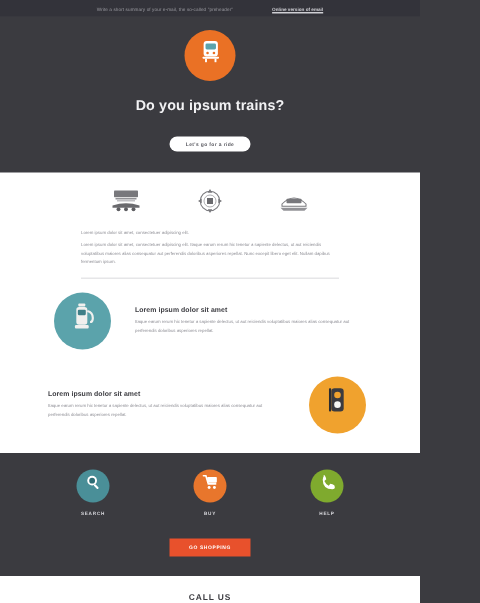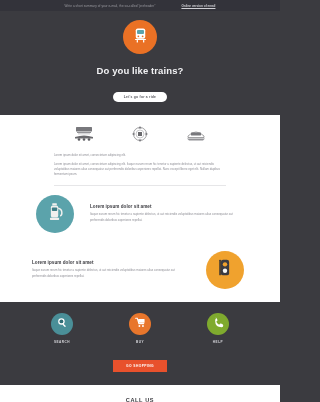--- a/index.html
+++ b/index.html
@@ -131,21 +131,21 @@
           <rect x="6" y="3" width="12" height="13" rx="2.5" fill="#fff"></rect>
           <rect x="7.6" y="5" width="8.8" height="5" rx="1.2" fill="#5ba3ab"></rect>
           <circle cx="9.3" cy="13" r="1.1" fill="#ea7125"></circle>
           <circle cx="14.7" cy="13" r="1.1" fill="#ea7125"></circle>
           <rect x="5" y="16.3" width="14" height="1.5" rx=".7" fill="#fff"></rect>
           <rect x="7.2" y="17.8" width="1.6" height="3" fill="#fff"></rect>
           <rect x="15.2" y="17.8" width="1.6" height="3" fill="#fff"></rect>
         </svg>
       </span>
     </div>
-    <div class="hero-title">Do you like trains?</div>
+    <div class="hero-title">Do you ipsum trains?</div>
     <button class="hero-btn">Let's go for a ride</button>
   </div>
 
   <div class="white">
 
     <div class="badges">
       <span class="badge">
         <svg width="30" height="20" viewBox="0 0 60 40">
           <rect x="14" y="6" width="32" height="9" rx="1" fill="#5b5b60"></rect>
           <rect x="16" y="16" width="28" height="2" fill="#7b7b80"></rect>

